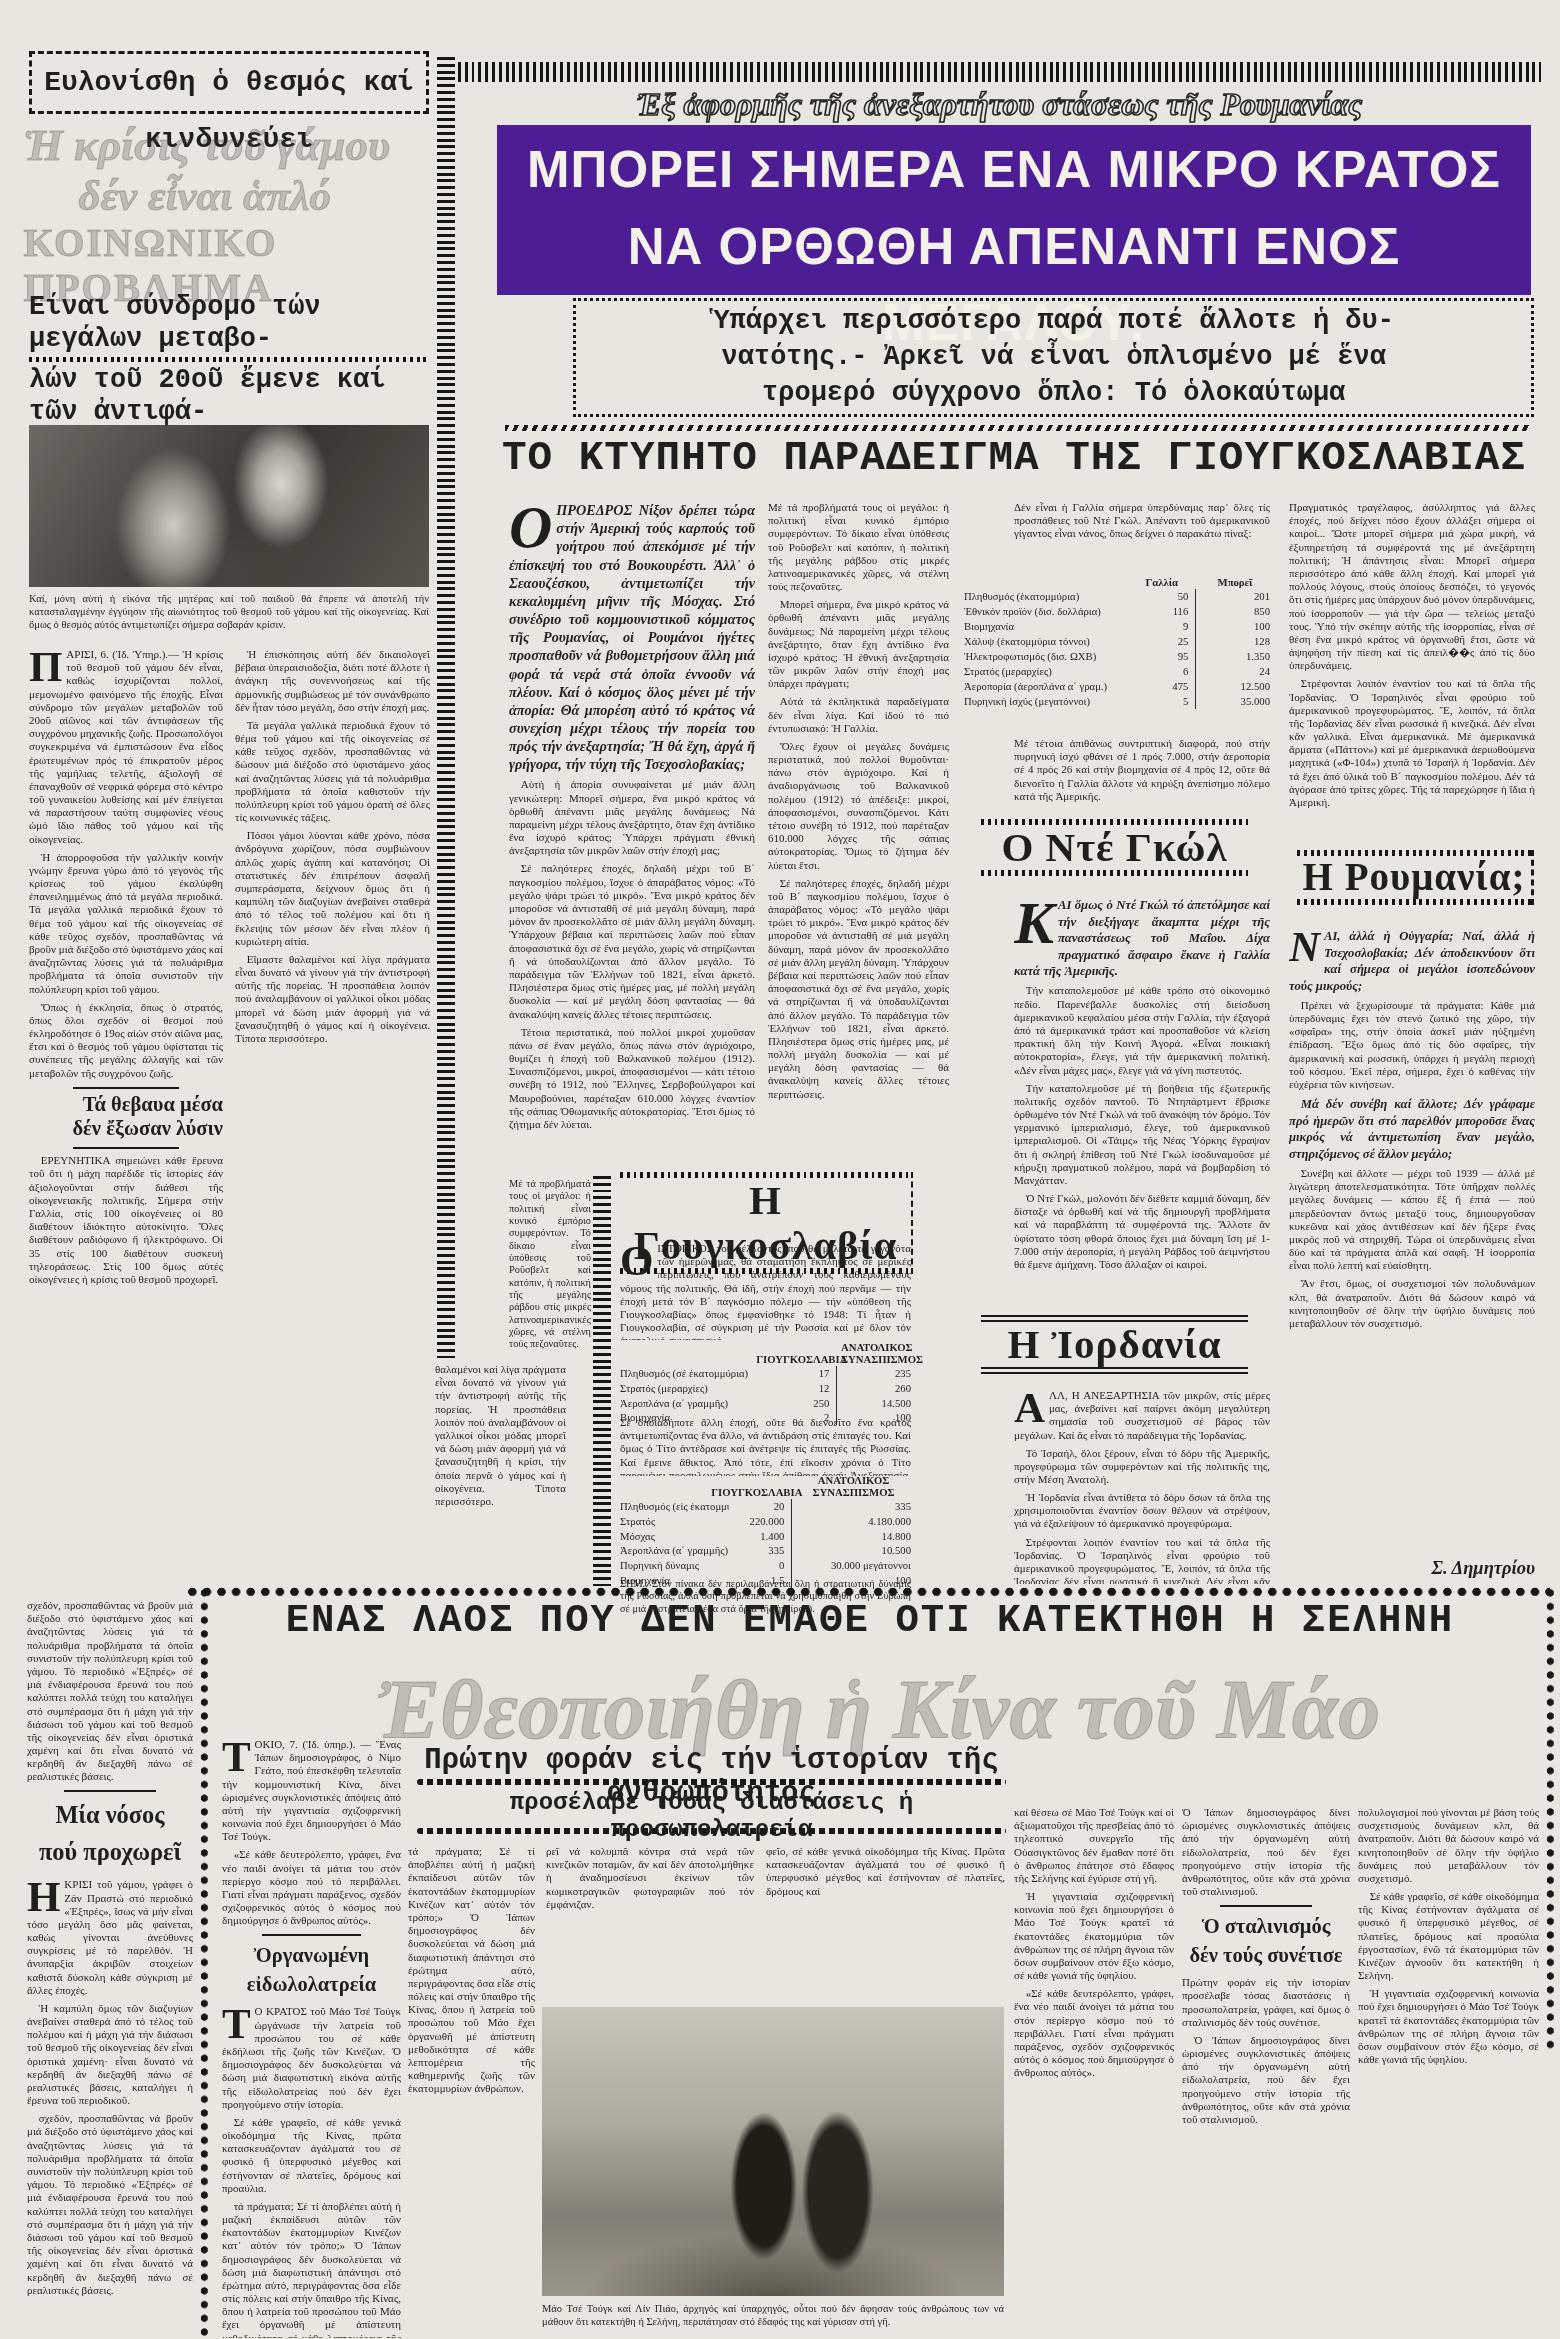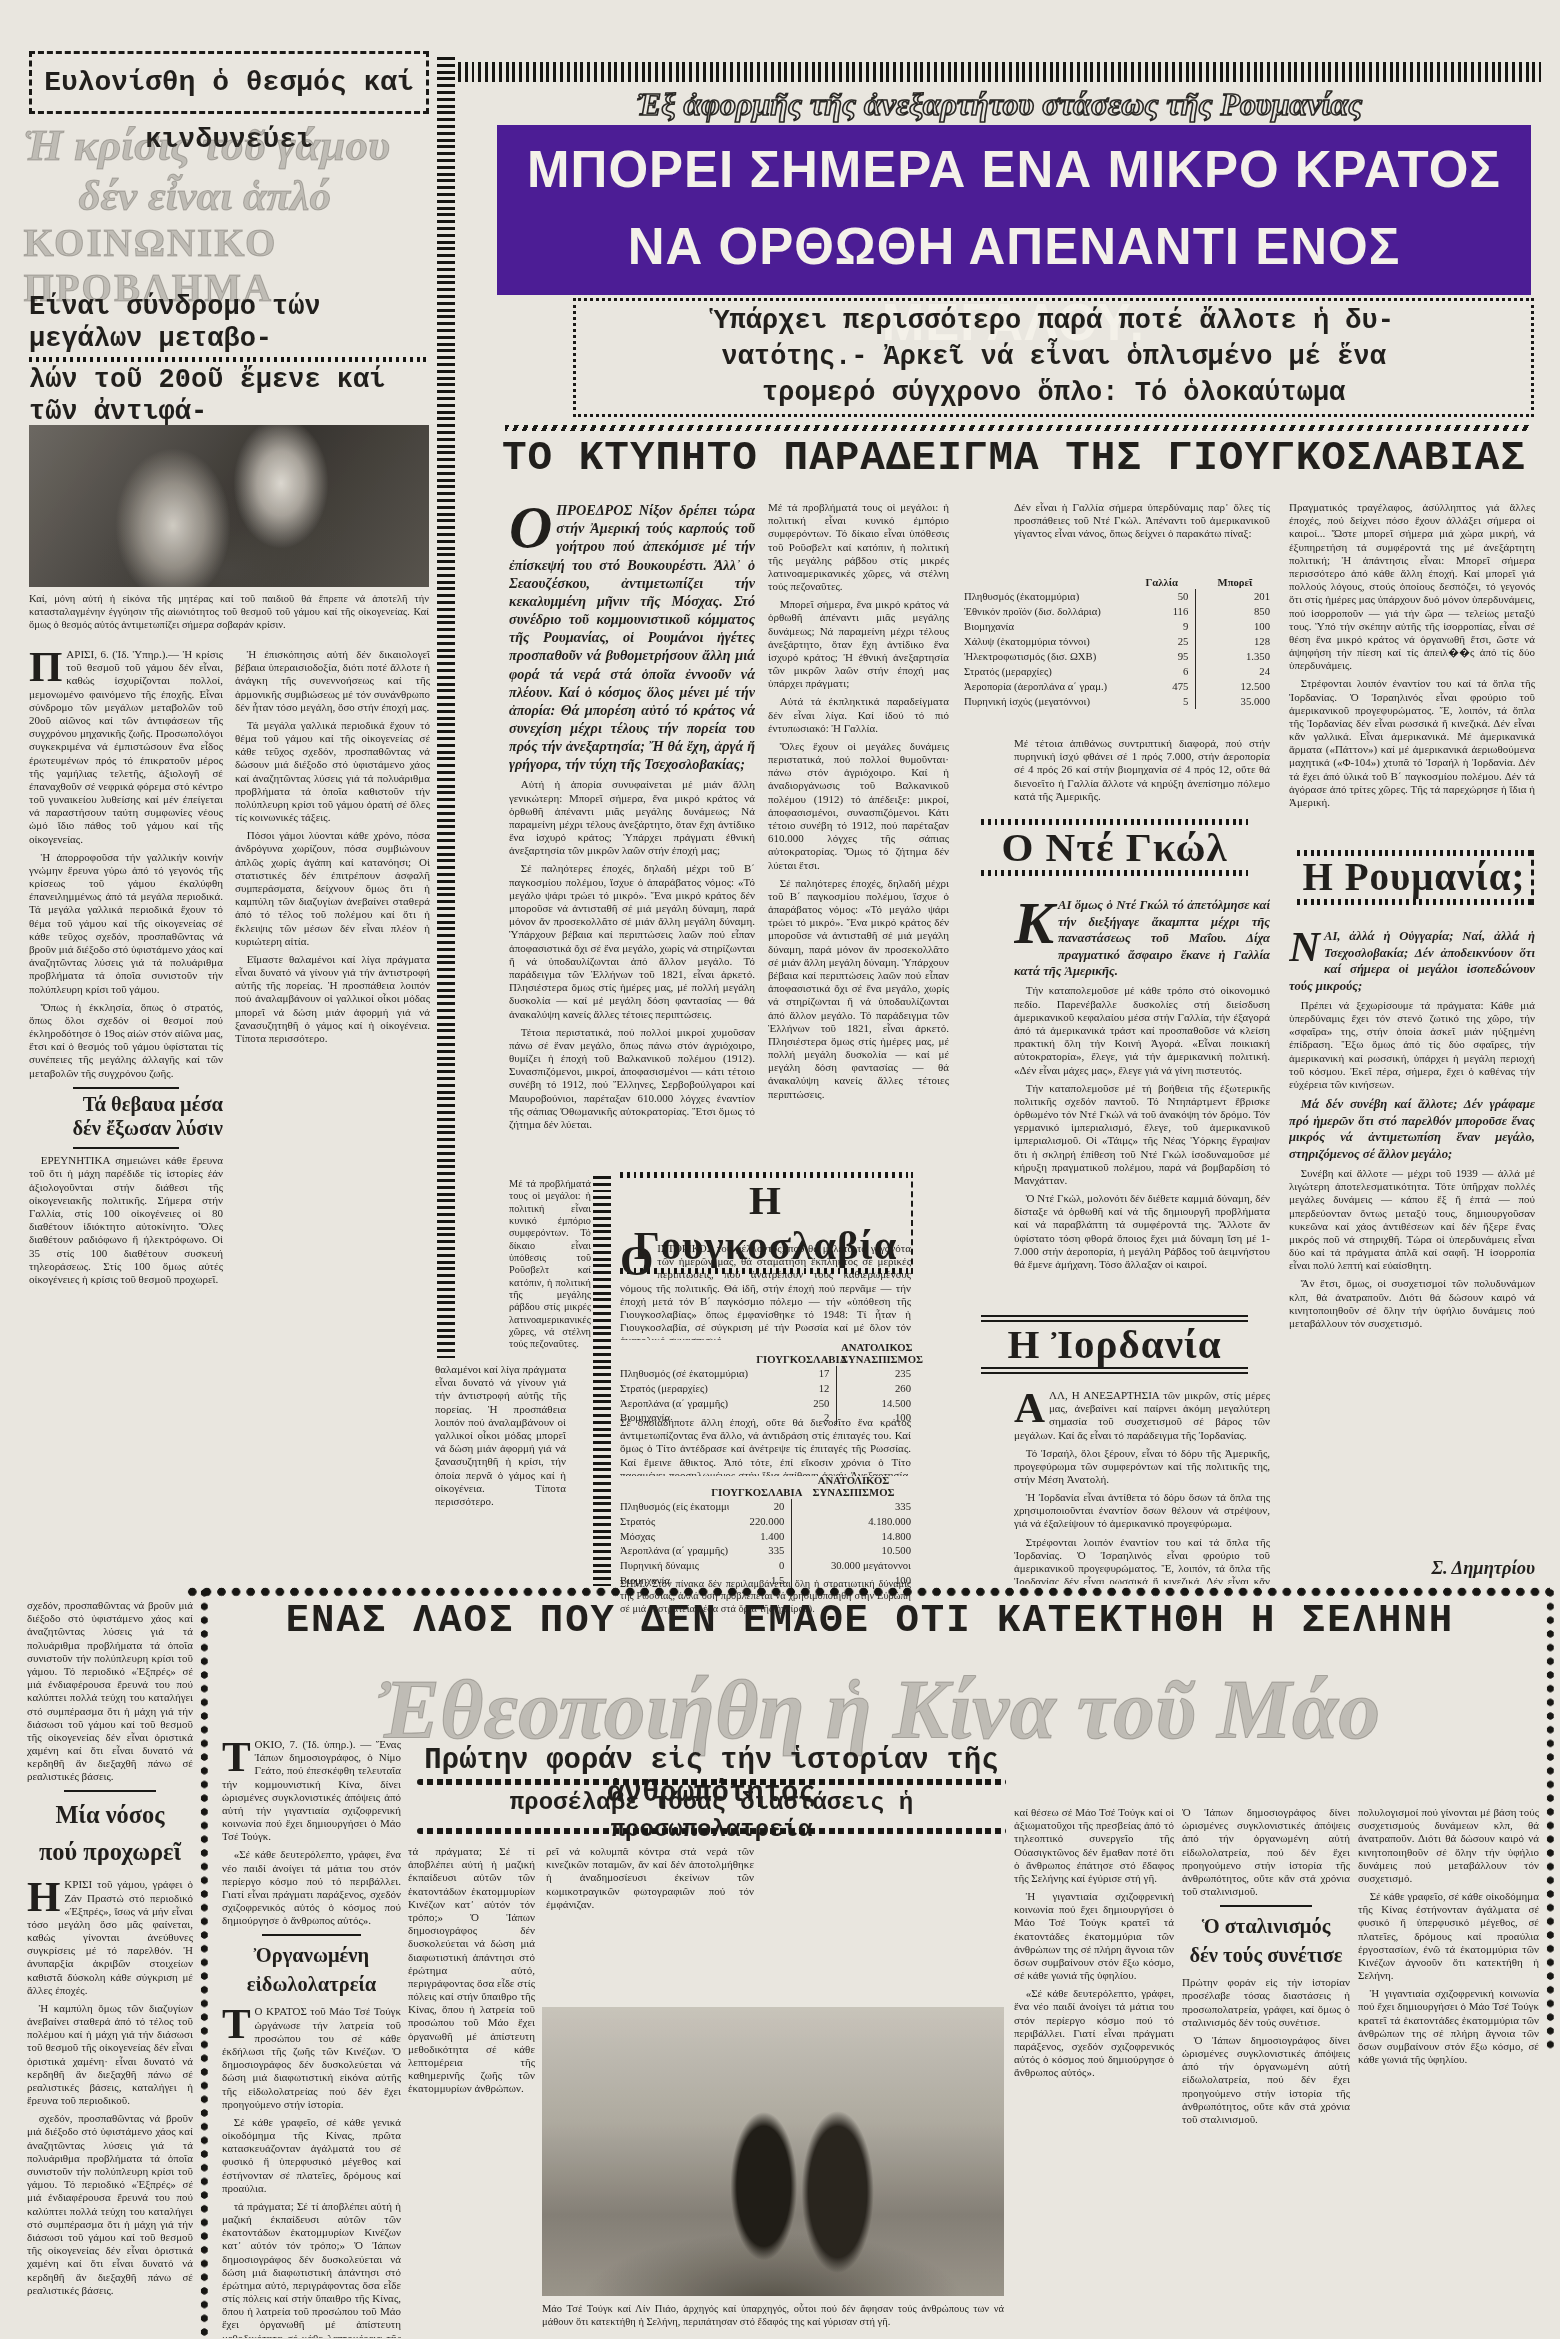--- a/index.html
+++ b/index.html
@@ -355,20 +355,23 @@
   <div class="abs wavy" style="left:417px;top:1779px;width:589px;height:5.9px;"></div>
   <div class="abs hl" style="left:417px;top:1789px;width:589px;font-size:24px;text-align:center;">προσέλαβε τόσας διαστάσεις ἡ προσωπολατρεία</div>
   <div class="abs wavy" style="left:417px;top:1828px;width:589px;height:5.9px;"></div>
 
   <div class="col" style="left:408px;top:1845px;width:127px;height:493px;">
     <p class="noind">τά πράγματα; Σέ τί ἀποβλέπει αὐτή ἡ μαζική ἐκπαίδευσι αὐτῶν τῶν ἑκατοντάδων ἑκατομμυρίων Κινέζων κατ᾽ αὐτόν τόν τρόπο;» Ὁ Ἰάπων δημοσιογράφος δέν δυσκολεύεται νά δώση μιά διαφωτιστική ἀπάντησι στό ἐρώτημα αὐτό, περιγράφοντας ὅσα εἶδε στίς πόλεις καί στήν ὕπαιθρο τῆς Κίνας, ὅπου ἡ λατρεία τοῦ προσώπου τοῦ Μάο ἔχει ὀργανωθῆ μέ ἀπίστευτη μεθοδικότητα σέ κάθε λεπτομέρεια τῆς καθημερινῆς ζωῆς τῶν ἑκατομμυρίων ἀνθρώπων.</p>
   </div>
   <div class="col" style="left:546px;top:1845px;width:208px;height:154px;">
     <p class="noind">ρεῖ νά κολυμπᾶ κόντρα στά νερά τῶν κινεζικῶν ποταμῶν, ἄν καί δέν ἀποτολμήθηκε ἡ ἀναδημοσίευσι ἐκείνων τῶν κωμικοτραγικῶν φωτογραφιῶν πού τόν ἐμφάνιζαν.</p>
   </div>
+  <div class="col" style="left:766px;top:1845px;width:239px;height:154px;">
+    <p class="noind">φεῖο, σέ κάθε γενικά οἰκοδόμημα τῆς Κίνας. Πρῶτα κατασκευάζονταν ἀγάλματά του σέ φυσικό ἤ ὑπερφυσικό μέγεθος καί ἐστήνονταν σέ πλατεῖες, δρόμους καί</p>
+  </div>
 
   <div class="abs photo" style="left:542px;top:2007px;width:462px;height:289px;
     background:
       radial-gradient(ellipse 49px 109px at 48% 62%, #24211b 0 55%, rgba(0,0,0,0) 68%),
       radial-gradient(ellipse 53px 119px at 64% 64%, #2c2822 0 55%, rgba(0,0,0,0) 68%),
       radial-gradient(ellipse 254px 93px at 50% 102%, #565249 0%, rgba(60,56,50,0) 75%),
       linear-gradient(180deg, #c5c1b8 0%, #aca89e 40%, #847f76 72%, #989389 100%);"></div>
   <div class="abs caption" style="left:542px;top:2302px;width:462px;height:35px;">Μάο Τσέ Τούγκ καί Λίν Πιάο, ἀρχηγός καί ὑπαρχηγός, οὗτοι πού δέν ἄφησαν τούς ἀνθρώπους των νά μάθουν ὅτι κατεκτήθη ἡ Σελήνη, περιπάτησαν στό ἔδαφός της καί γύρισαν στή γῆ.</div>
 
   <div class="col" style="left:1014px;top:1806px;width:160px;height:532px;">

